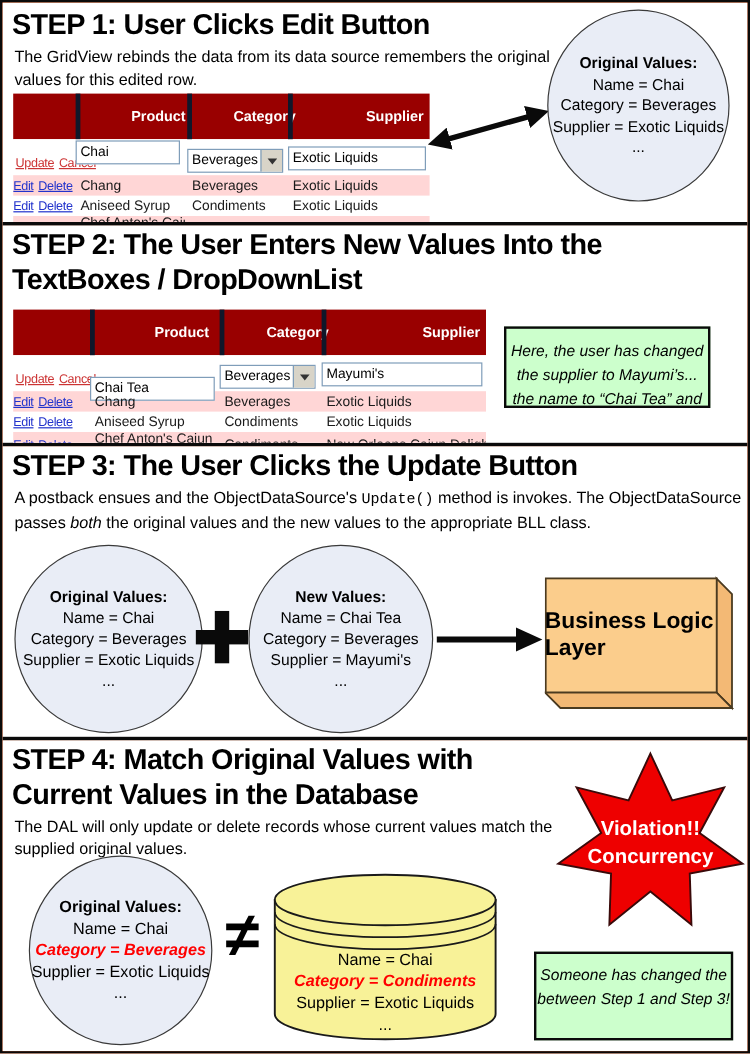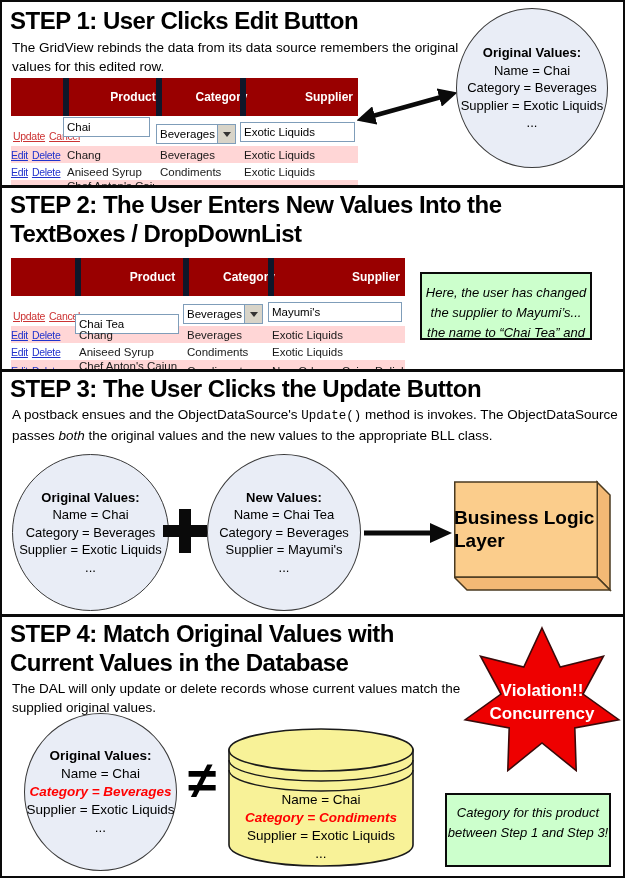--- a/index.html
+++ b/index.html
@@ -15,21 +15,21 @@
   
   .gv{position:absolute;background:#fff;}
   .gv{--c0:52px;--c1:93px;--c2:84px;--c3:118px;}
   .gv.gv2{--c0:64px;--c1:108px;--c2:85px;--c3:137px;}
   .gv .row{display:flex;}
   .gv .cell{box-sizing:border-box;}
   .gv .c0{width:var(--c0);} .gv .c1{width:var(--c1);} .gv .c2{width:var(--c2);} .gv .c3{width:var(--c3);}
   .gv .h{background:#990000;color:#fff;font-weight:bold;font-size:12px;height:38px;}
   .gv .h .cell{display:flex;align-items:center;justify-content:center;}
   .gv .h .cell.sup{justify-content:flex-end;padding-right:5px;}
-  .gv .h .cell + .cell{border-left:6px solid #0f172a;padding-left:41px;}
+  .gv .h .cell + .cell{border-left:4px solid #0f172a;padding-left:41px;}
   .gv .edit{height:30px;background:#fff;}
   .gv .edit .cell{display:flex;align-items:flex-start;}
   .gv .data{height:17px;font-size:11.5px;color:#1a1a1a;}
   .gv .data .cell{display:flex;align-items:center;padding-left:4px;overflow:hidden;white-space:nowrap;}
   .gv .data .cell.links{padding-left:0;}
   .gv .data.pink{background:#ffd6d6;}
   .lnk{font-size:10.5px;text-decoration:underline;cursor:pointer;white-space:nowrap;letter-spacing:-0.3px;}
   .lr{color:#cc3333;} .lb{color:#2233cc;}
   .gv-tb{height:20px;border:1px solid #7f9db9;font:11.5px "Liberation Sans",sans-serif;padding:0 3px;box-sizing:border-box;background:#fff;}
   .dd{height:20px;border:1px solid #7f9db9;background:#fff;display:flex;align-items:center;box-sizing:border-box;cursor:pointer;}
@@ -267,18 +267,18 @@
 
     <svg class="abs" style="left:457px;top:8px;" width="166" height="152">
       <polygon points="83,3 101.2,42 144.5,31.2 124,69.1 159.8,94.7 115.8,102.9 117.2,145.6 83,118 48.8,145.6 50.2,102.9 6.2,94.7 42,69.1 21.5,31.2 64.8,42" fill="#ee0000" stroke="#3a0a0a" stroke-width="1.6"></polygon>
     </svg>
     <div class="abs" style="left:457px;top:62px;width:166px;text-align:center;color:#ffffff;font-weight:bold;font-size:17px;line-height:23px;">
       <div>Violation!!</div>
       <div>Concurrency</div>
     </div>
 
     <div class="note" style="left:443px;top:176px;width:166px;height:74px;padding-top:8px;line-height:19.5px;">
-      <div>Category for this product</div>
+      <div>Someone has changed the</div>
       <div>between Step 1 and Step 3!</div>
     </div>
   </div>
 
 </div>
 
 </body></html>

